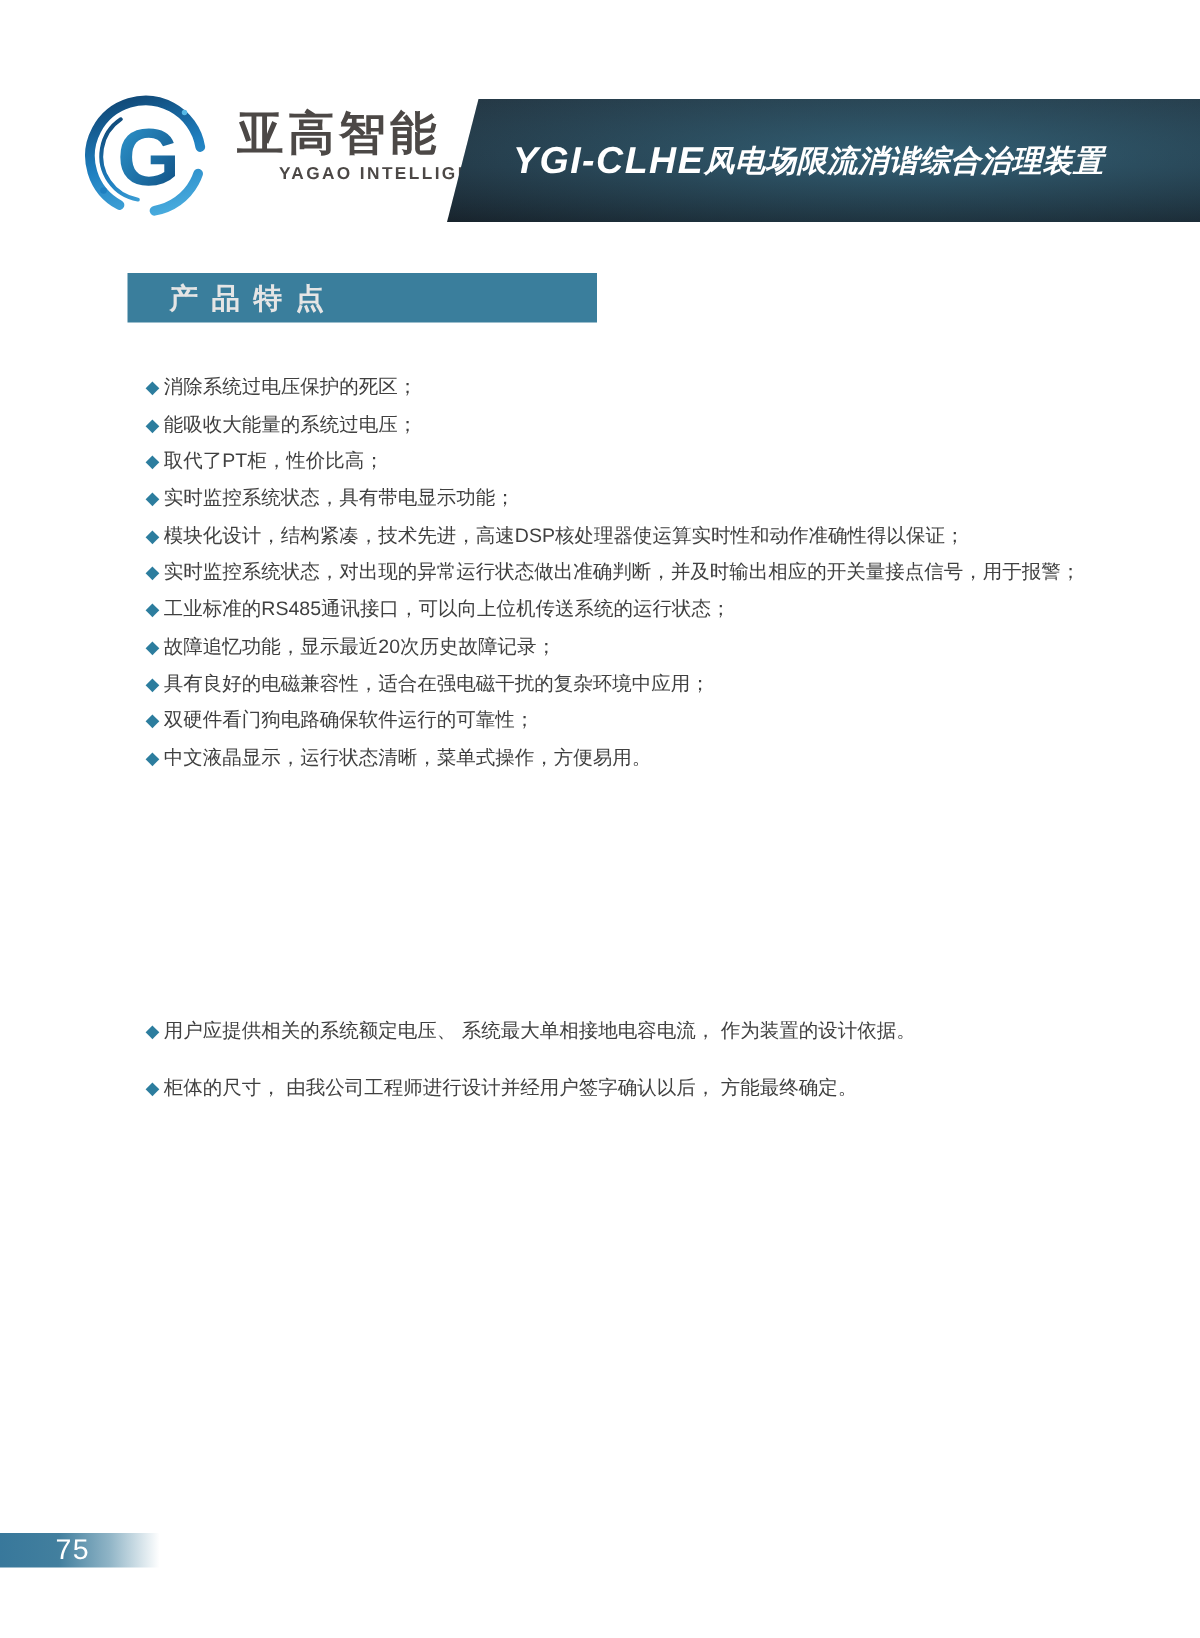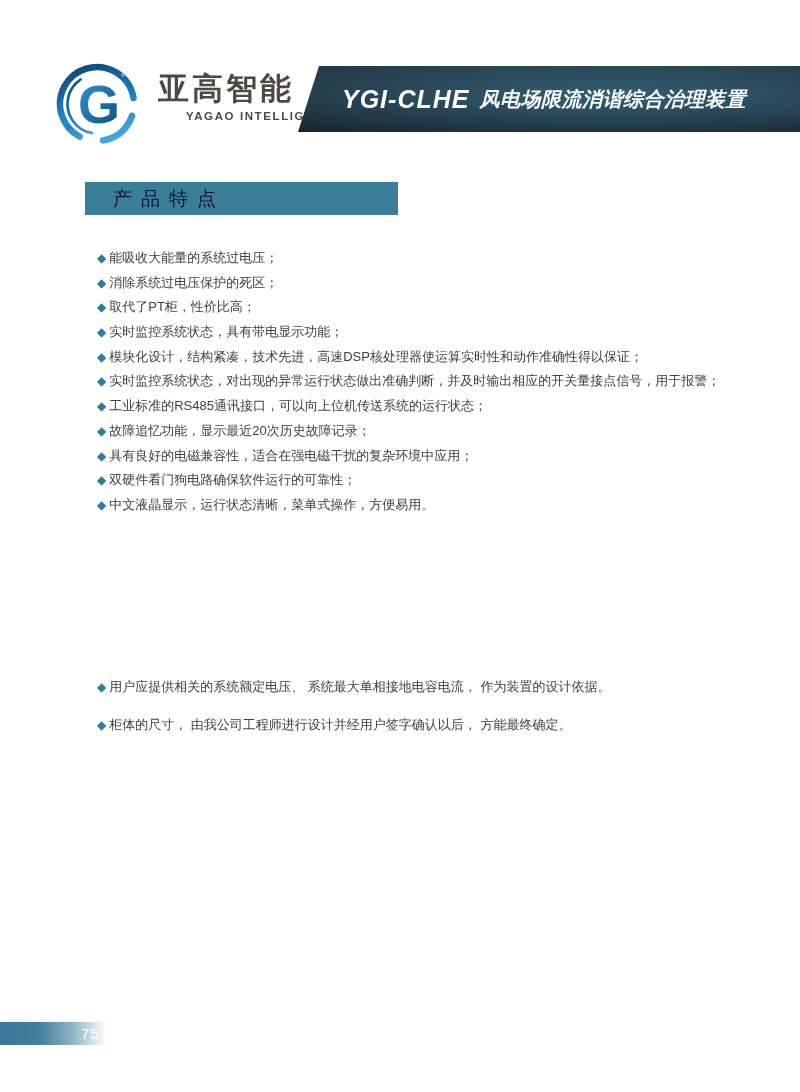--- a/index.html
+++ b/index.html
@@ -38,21 +38,21 @@
     letter-spacing: 1.6px;
     margin-top: 4px;
     white-space: nowrap;
     margin-left: 28px;
   }
 
   
   .banner {
     position: absolute;
     left: 298px; top: 66px;
-    width: 502px; height: 66px;
+    width: 502px; height: 82px;
     clip-path: polygon(21px 0, 100% 0, 100% 100%, 0 100%);
     background:
       radial-gradient(140% 130% at 62% 45%, rgba(64,132,160,0.55) 0%, rgba(64,132,160,0.0) 60%),
       linear-gradient(180deg, #233440 0%, #20303c 55%, #18242d 100%);
     display: flex;
     align-items: center;
     padding-left: 44px;
     white-space: nowrap;
   }
   .banner .model {
@@ -60,33 +60,32 @@
     font-style: italic;
     font-weight: bold;
     font-size: 25px;
     letter-spacing: 1px;
   }
   .banner .pname {
     color: #ffffff;
     font-style: italic;
     font-weight: bold;
     font-size: 20px;
-    margin-left: 10px;
     letter-spacing: 0.5px;
   }
 
   
   .section-bar {
     position: absolute;
     left: 85px;
     width: 313px;
     background: #3a7e9c;
-    color: #0f172a;
+    color: #e5e5e5;
     font-family: "Liberation Serif", "DejaVu Serif", serif;
-    font-weight: normal;
+    font-weight: bold;
     display: flex;
     align-items: center;
     padding-left: 28px;
     letter-spacing: 9px;
   }
   #bar-features { top: 182px; height: 33px; font-size: 19px; }
   #bar-ordering { top: 645px; height: 31px; font-size: 19px; }
 
   
   ul.bullets {
@@ -115,24 +114,23 @@
   .footer-bar {
     position: absolute;
     left: 0; top: 1022px;
     width: 112px; height: 23px;
     background: linear-gradient(90deg, #38789b 0%, #427f9e 35%, #8fb4c6 65%, rgba(255,255,255,0) 95%);
     display: flex;
     align-items: center;
   }
   .page-number {
     color: #ffffff;
-    font-size: 15px;
+    font-size: 19px;
     padding-left: 37px;
     letter-spacing: 1px;
-    margin-left: 44px;
   }
 </style>
 </head>
 <body>
 
 <div class="page">
 
   <svg class="logo-mark" viewBox="0 0 84 84" aria-hidden="true">
     <defs>
       <linearGradient id="lg" x1="0" y1="1" x2="1" y2="0">
@@ -164,22 +162,22 @@
   <div class="banner">
     <span class="model">YGI-CLHE</span>
     <span class="pname">风电场限流消谐综合治理装置</span>
   </div>
 
   <div class="section-bar" id="bar-features">
     <span>产品特点</span>
   </div>
 
   <ul class="bullets" id="list-features">
+    <li><span class="bullet-glyph">◆</span><span>消除系统过电压保护的死区；</span></li>
     <li><span class="bullet-glyph">◆</span><span>能吸收大能量的系统过电压；</span></li>
-    <li><span class="bullet-glyph">◆</span><span>消除系统过电压保护的死区；</span></li>
     <li><span class="bullet-glyph">◆</span><span>取代了PT柜，性价比高；</span></li>
     <li><span class="bullet-glyph">◆</span><span>实时监控系统状态，具有带电显示功能；</span></li>
     <li><span class="bullet-glyph">◆</span><span>模块化设计，结构紧凑，技术先进，高速DSP核处理器使运算实时性和动作准确性得以保证；</span></li>
     <li><span class="bullet-glyph">◆</span><span>实时监控系统状态，对出现的异常运行状态做出准确判断，并及时输出相应的开关量接点信号，用于报警；</span></li>
     <li><span class="bullet-glyph">◆</span><span>工业标准的RS485通讯接口，可以向上位机传送系统的运行状态；</span></li>
     <li><span class="bullet-glyph">◆</span><span>故障追忆功能，显示最近20次历史故障记录；</span></li>
     <li><span class="bullet-glyph">◆</span><span>具有良好的电磁兼容性，适合在强电磁干扰的复杂环境中应用；</span></li>
     <li><span class="bullet-glyph">◆</span><span>双硬件看门狗电路确保软件运行的可靠性；</span></li>
     <li><span class="bullet-glyph">◆</span><span>中文液晶显示，运行状态清晰，菜单式操作，方便易用。</span></li>
   </ul>

